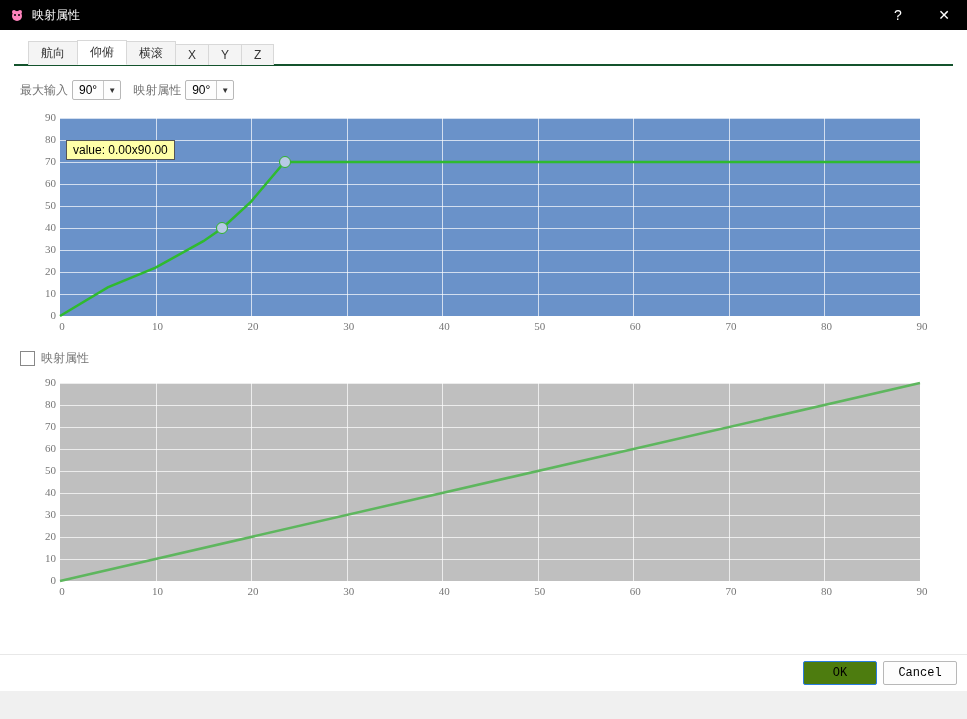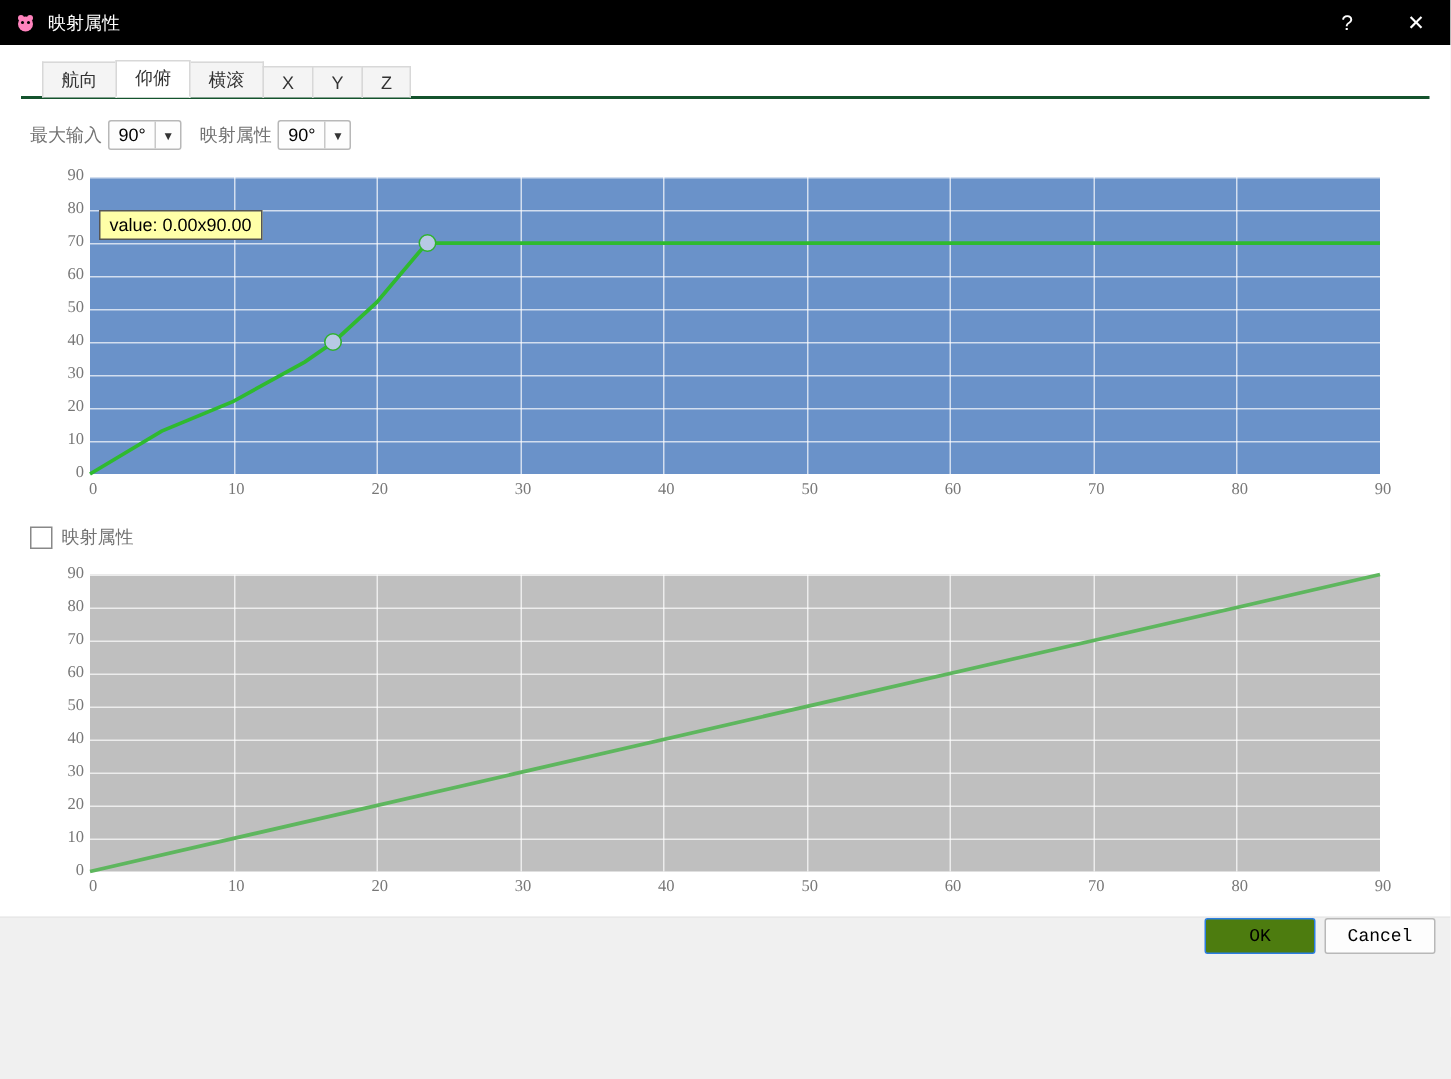--- a/index.html
+++ b/index.html
@@ -7,21 +7,21 @@
     padding: 0;
     width: 967px;
     height: 719px;
     font-family: "Microsoft YaHei", "SimSun", Arial, sans-serif;
     font-size: 12px;
     background: #f0f0f0;
     overflow: hidden;
   }
   .window {
     width: 967px;
-    height: 515px;
+    height: 691px;
     background: #fff;
     display: flex;
     flex-direction: column;
   }
   .titlebar {
     height: 30px;
     background: #000;
     color: #fff;
     display: flex;
     align-items: center;

